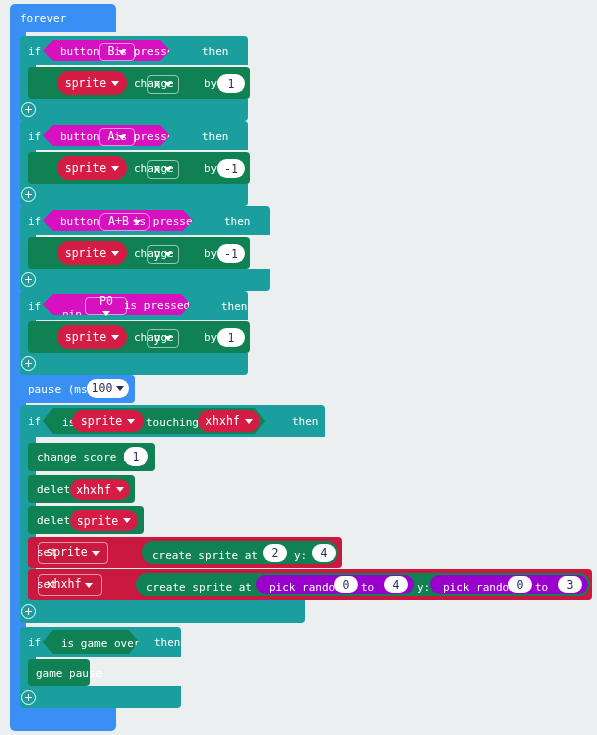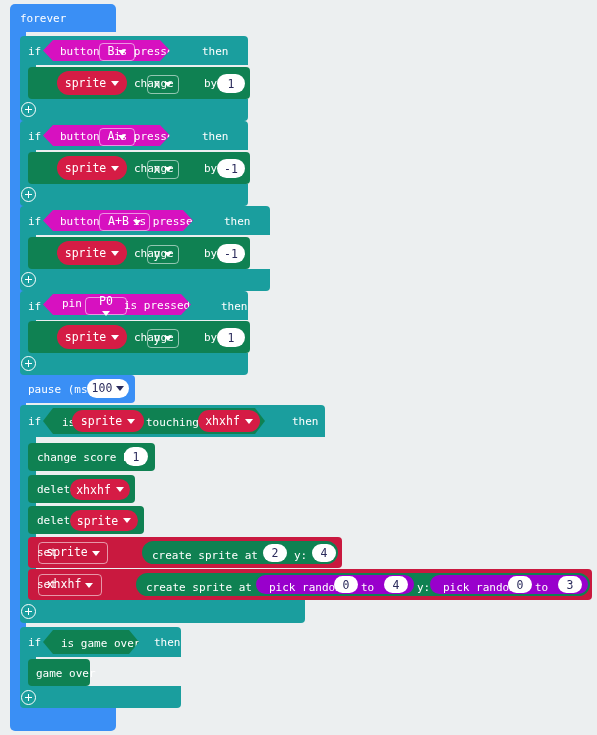--- a/index.html
+++ b/index.html
@@ -163,21 +163,21 @@
   <div class="plusicon" style="left:21px;top:187px;"></div>
 
   <div class="blk if-head" style="left:20px;top:206px;width:250px;height:29px;">
     <span class="label" style="left:8px;top:10px;">if</span>
     <span class="label" style="left:204px;top:10px;">then</span>
   </div>
   <div class="hexL magenta" style="left:43px;top:210px;width:150px;height:21px;">
     <span class="label" style="left:17px;top:6px;">button</span>
     <span class="label" style="left:90px;top:6px;">is pressed</span>
   </div>
-  <div class="drop outlined" style="left:99px;top:213px;width:49px;height:16px;">
+  <div class="drop outlined" style="left:99px;top:213px;width:49px;height:16px;border-radius:6px;">
     <span class="cap">A+B</span>
     <span class="arrow"></span>
   </div>
   <div class="blk if-left" style="left:20px;top:233px;width:16px;height:48px;"></div>
   <div class="blk stmt green" style="left:28px;top:237px;width:222px;height:32px;">
     <span class="label" style="left:106px;top:11px;">change</span>
     <span class="label" style="left:176px;top:11px;">by</span>
   </div>
   <div class="pill" style="left:57px;top:241px;width:70px;height:24px;">
     <span>sprite</span>
@@ -189,21 +189,21 @@
   </div>
   <div class="numfield" style="left:217px;top:244px;width:28px;height:19px;">-1</div>
   <div class="blk if-foot" style="left:20px;top:269px;width:250px;height:22px;"></div>
   <div class="plusicon" style="left:21px;top:272px;"></div>
 
   <div class="blk if-head" style="left:20px;top:291px;width:228px;height:29px;">
     <span class="label" style="left:8px;top:10px;">if</span>
     <span class="label" style="left:201px;top:10px;">then</span>
   </div>
   <div class="hexL magenta" style="left:43px;top:294px;width:148px;height:21px;">
-    <span class="label" style="left:19px;top:4px;">pin</span>
+    <span class="label" style="left:19px;top:15px;">pin</span>
     <span class="label" style="left:81px;top:6px;">is pressed</span>
   </div>
   <div class="drop outlined" style="left:85px;top:297px;width:40px;height:16px;flex-direction:column;">
     <span class="cap">P0</span>
     <span class="arrow"></span>
   </div>
   <div class="blk if-left" style="left:20px;top:318px;width:16px;height:48px;"></div>
   <div class="blk stmt green" style="left:28px;top:321px;width:222px;height:32px;">
     <span class="label" style="left:106px;top:11px;">change</span>
     <span class="label" style="left:176px;top:11px;">by</span>
@@ -314,18 +314,18 @@
 
   <div class="blk if-head" style="left:20px;top:627px;width:161px;height:30px;">
     <span class="label" style="left:8px;top:10px;">if</span>
     <span class="label" style="left:134px;top:10px;">then</span>
   </div>
   <div class="hexL boolgreen" style="left:43px;top:630px;width:96px;height:24px;">
     <span class="label" style="left:18px;top:8px;">is game over</span>
   </div>
   <div class="blk if-left" style="left:20px;top:655px;width:16px;height:33px;"></div>
   <div class="blk stmt green" style="left:28px;top:659px;width:62px;height:27px;">
-    <span class="label" style="left:8px;top:9px;">game over</span>
+    <span class="label" style="left:8px;top:9px;">game pause</span>
   </div>
   <div class="blk if-foot" style="left:20px;top:686px;width:161px;height:22px;"></div>
   <div class="plusicon" style="left:21px;top:690px;"></div>
 
 </div>
 
 </body></html>

